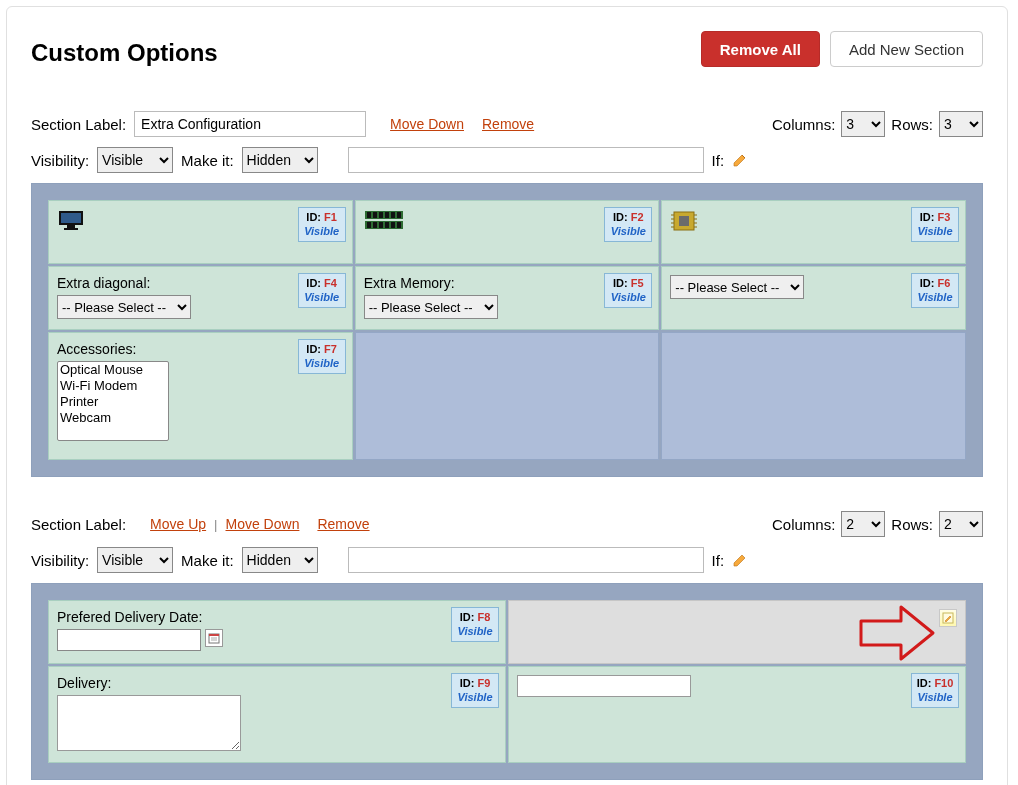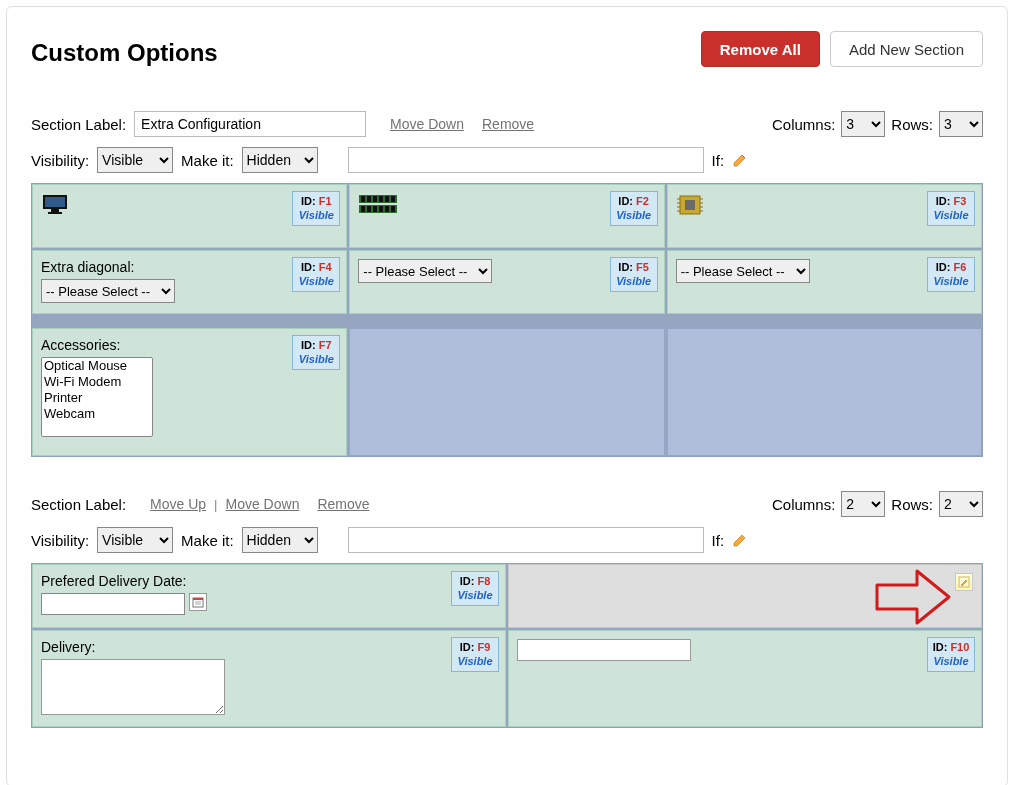--- a/index.html
+++ b/index.html
@@ -51,21 +51,21 @@
   .section-row {
     display:flex; align-items:center; gap:8px; margin-bottom:10px;
   }
   .row-left { display:flex; align-items:center; gap:8px; flex:1; }
   .label { font-size:15px; }
   input[type="text"].section-name {
     width: 232px; height: 26px; padding: 2px 6px;
     border:1px solid #bbb; font-size:14px;
   }
   .link {
-    color: #737373;
+    color: #c2410c;
     text-decoration: underline;
     font-size:14px;
     cursor:pointer;
   }
   .link-sep { color:#888; }
   .cols-rows { display:flex; align-items:center; gap:6px; }
   select.small {
     height: 26px; width: 44px; font-size:14px;
     border:1px solid #888;
   }
@@ -77,35 +77,35 @@
   }
   .pencil-icon {
     width:16px; height:16px; display:inline-block;
   }
   .pencil-svg { width:16px; height:16px; }
 
   .grid {
     display:grid;
     gap:2px;
     background:#96a6c0;
-    padding:0;
+    padding:16px;
     border:1px solid #8ea0bb;
   }
   .grid.cols3 { grid-template-columns: repeat(3, 1fr); }
   .grid.cols2 { grid-template-columns: repeat(2, 1fr); }
   .cell {
     position:relative;
     min-height:64px;
     padding:8px;
     background:#cee4d8;
     border:1px solid #a9cfc0;
   }
   .cell.empty-blue { background:#aebdd9; border:1px solid #94a7c6; }
   .cell.empty-grey { background:#dedede; border:1px solid #c6c6c6; }
-  .cell.row3 { min-height:128px;margin-top:12px; }
+  .cell.row3 { min-height:128px; }
   .id-badge {
     position:absolute; top:6px; right:6px;
     width:48px;
     background:#d3e8f5;
     border:1px solid #87b7d6;
     text-align:center;
     font-size:11px;
     line-height:1.3;
     padding:2px 0;
   }
@@ -261,20 +261,21 @@
       <div class="cell">
         <div class="field-label">Extra diagonal:</div>
         <select class="please"><option>-- Please Select --</option></select>
         <div class="id-badge">
           <div><span class="id-lbl">ID:</span> <span class="id-val">F4</span></div>
           <div class="vis">Visible</div>
         </div>
       </div>
 
       <div class="cell">
+        <div class="field-label">Extra Memory:</div>
         <select class="please"><option>-- Please Select --</option></select>
         <div class="id-badge">
           <div><span class="id-lbl">ID:</span> <span class="id-val">F5</span></div>
           <div class="vis">Visible</div>
         </div>
       </div>
 
       <div class="cell">
         <select class="please"><option>-- Please Select --</option></select>
         <div class="id-badge">

